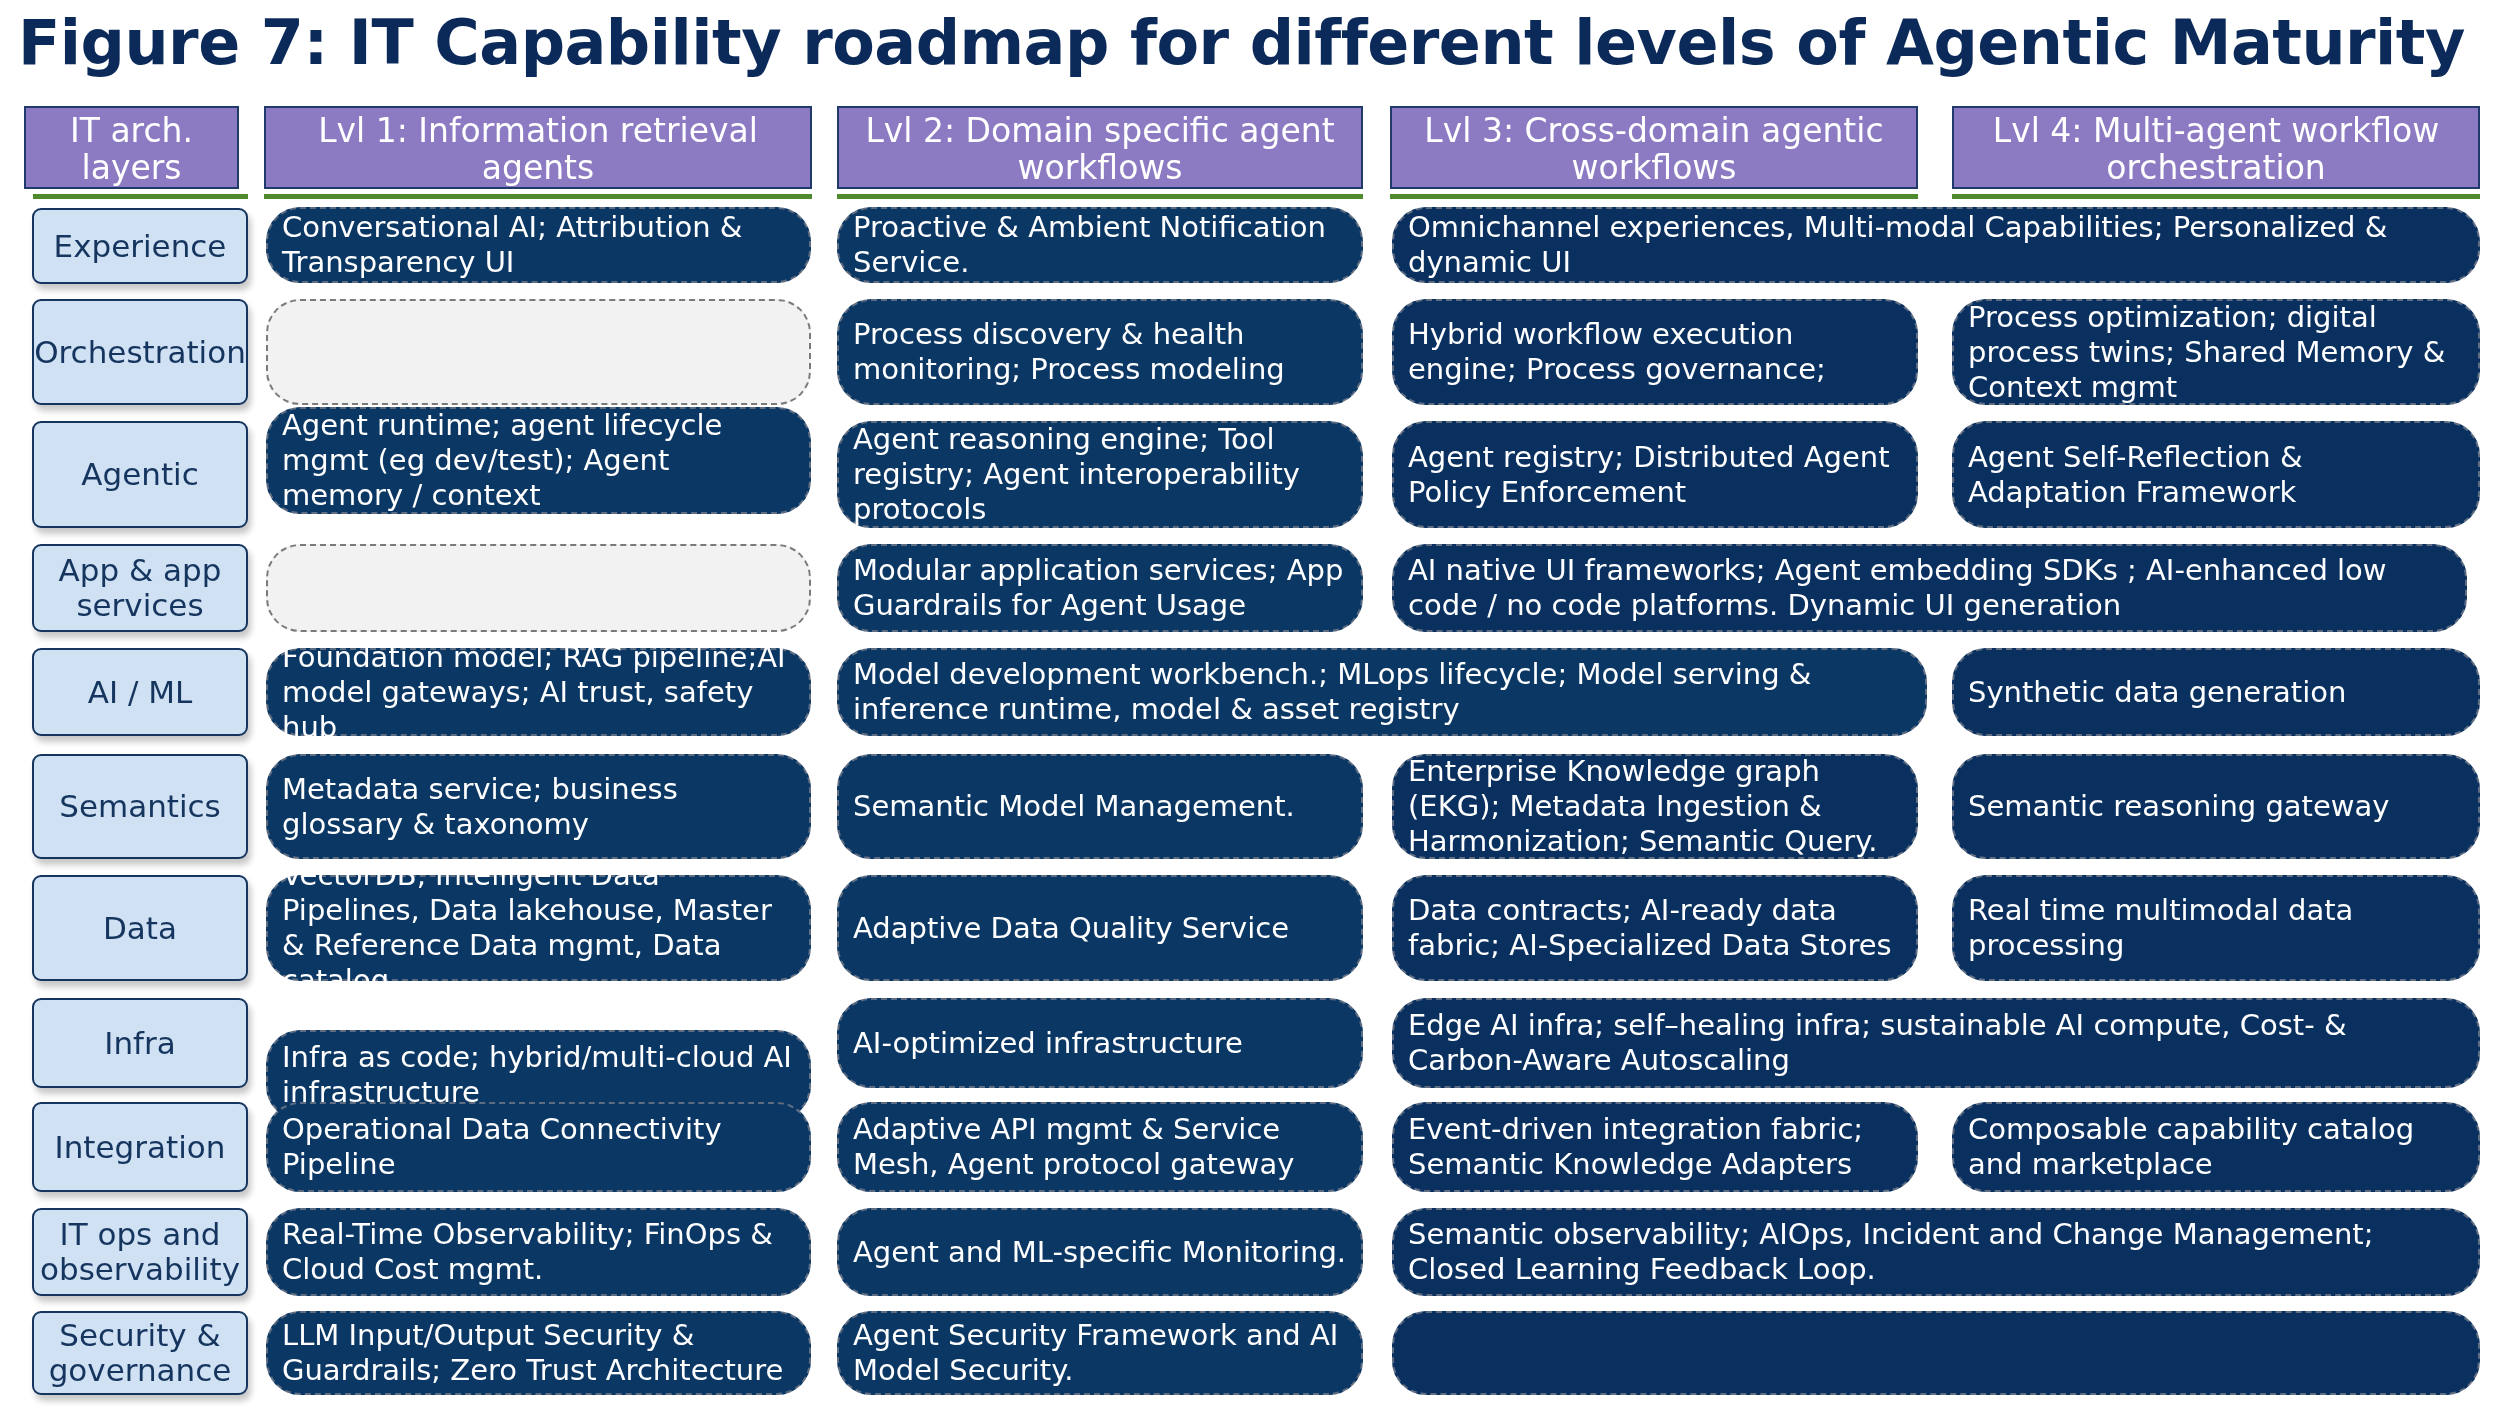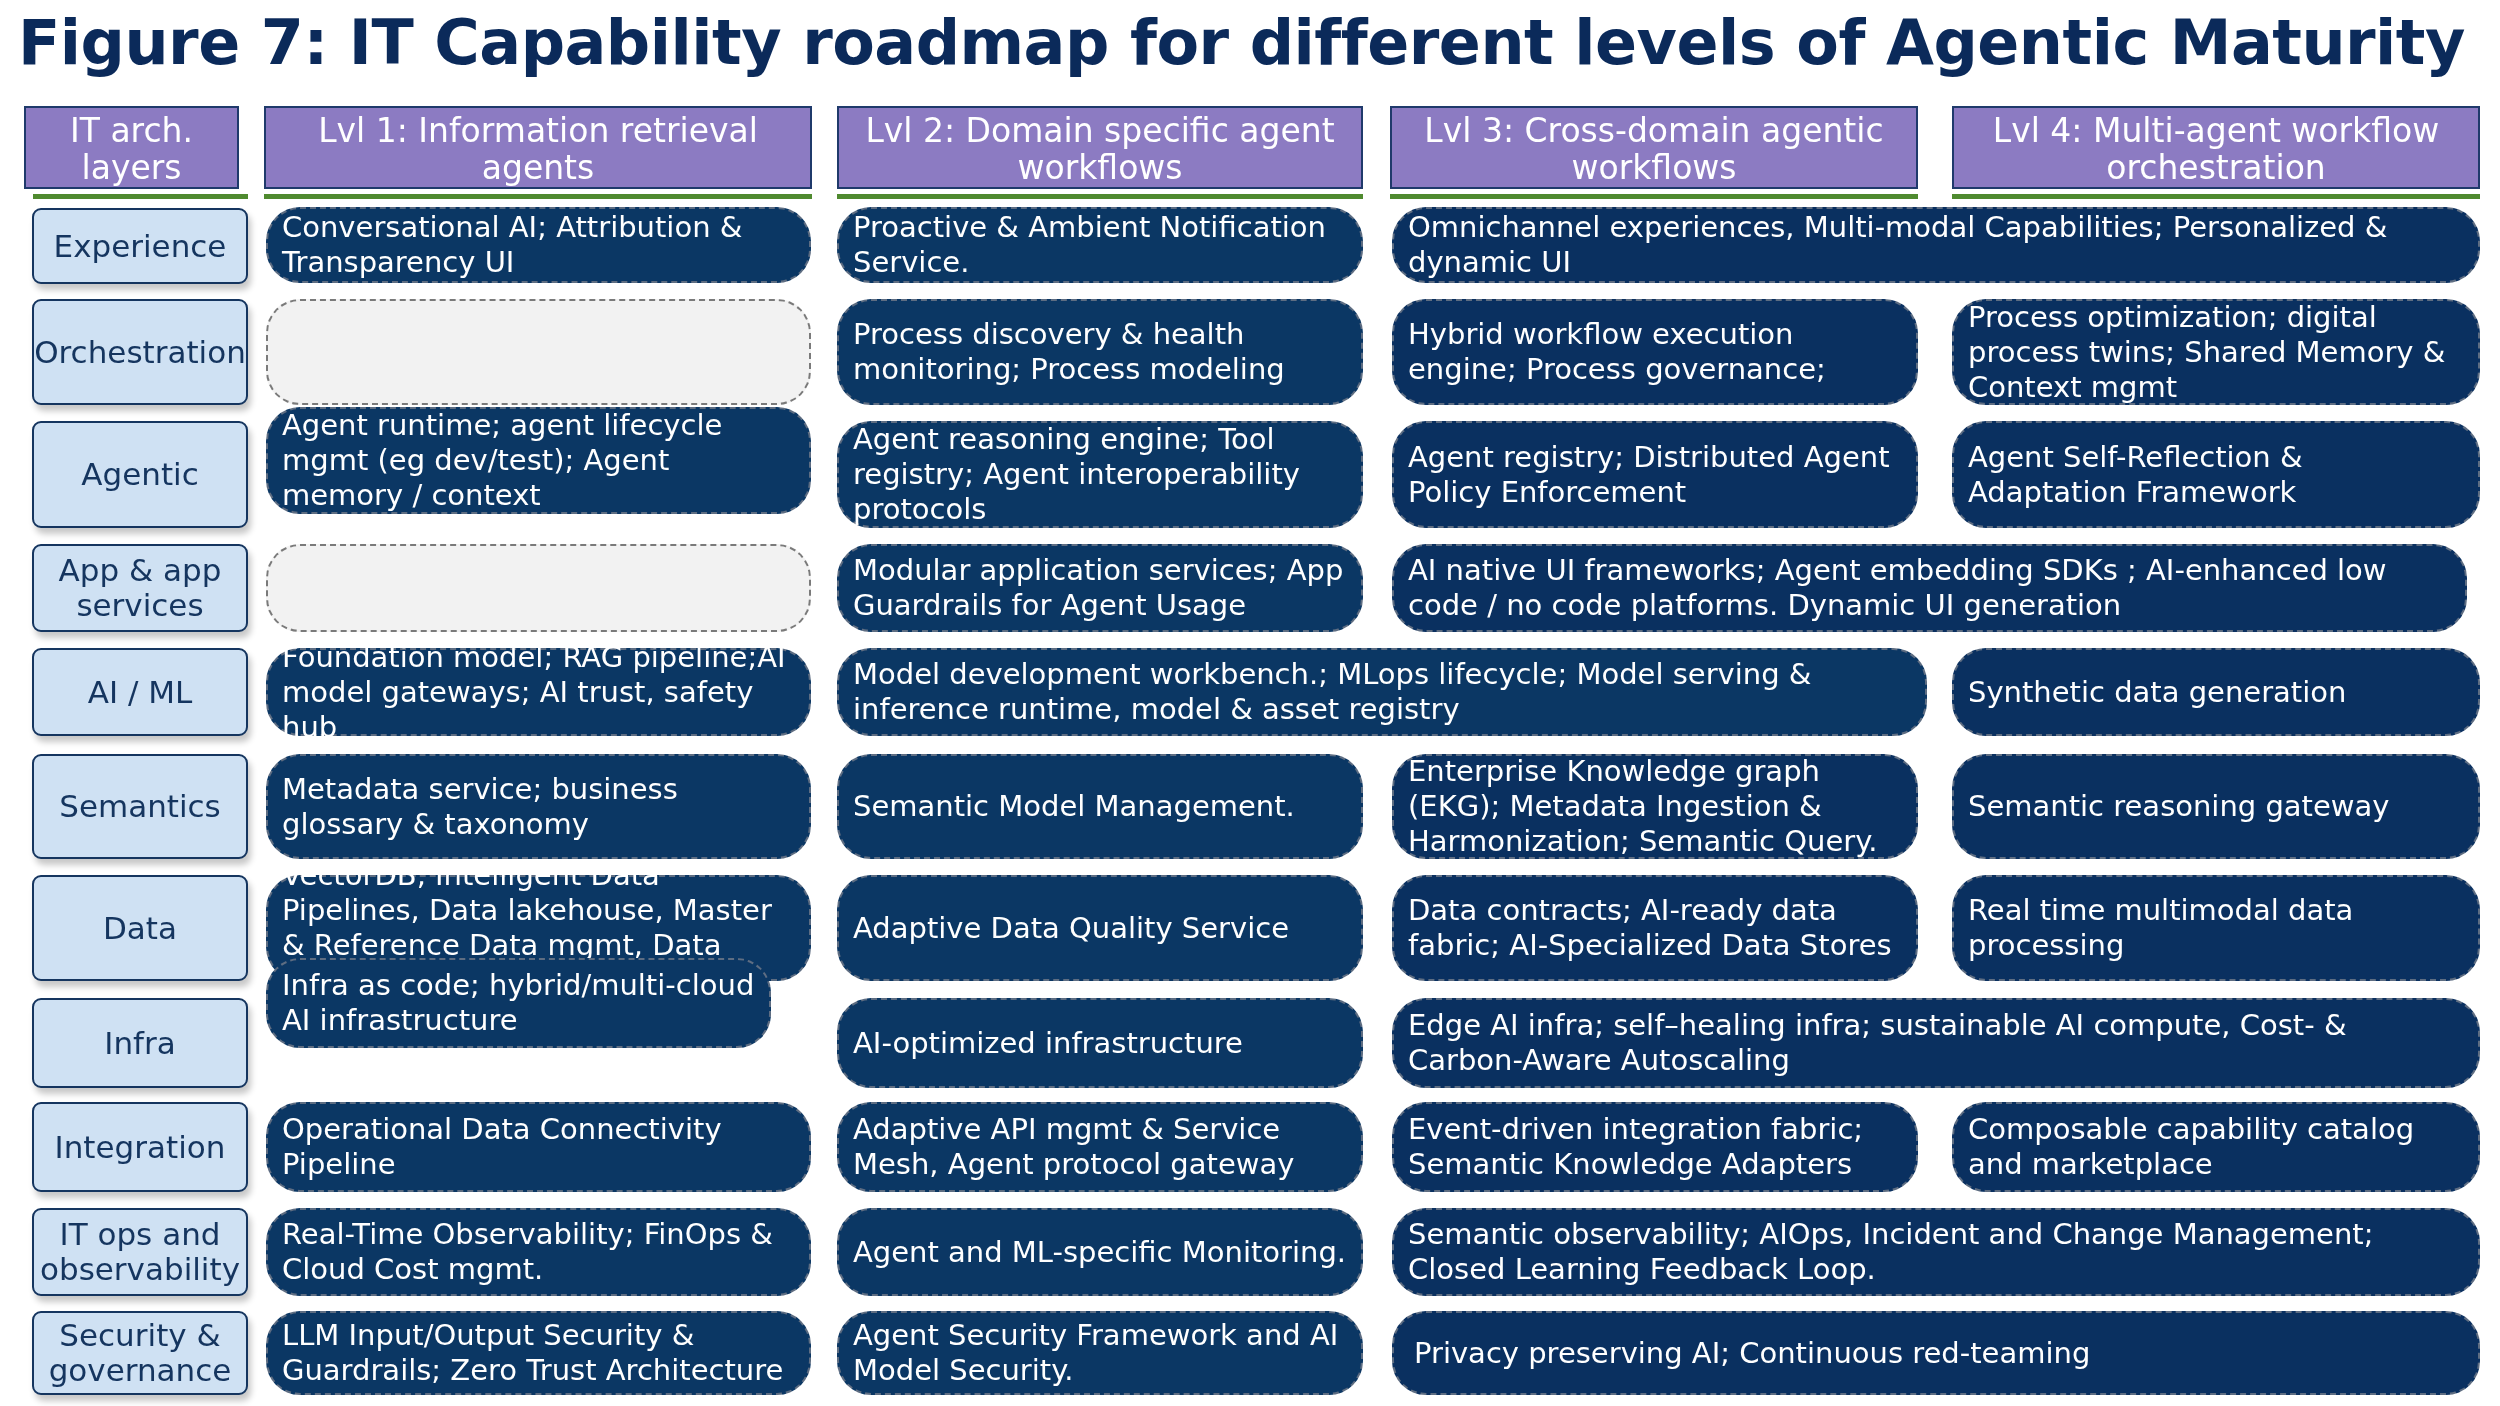--- a/index.html
+++ b/index.html
@@ -127,21 +127,21 @@
     <span class="txt">Adaptive Data Quality Service</span>
   </div>
 <div class="cell wide" style="left:1392px;top:875px;width:526px;height:106px;">
     <span class="txt">Data contracts; AI-ready data fabric; AI-Specialized Data Stores</span>
   </div>
 <div class="cell wide" style="left:1952px;top:875px;width:528px;height:106px;">
     <span class="txt">Real time multimodal data processing</span>
   </div>
 
 <div class="layer" style="left:32px;top:998px;width:216px;height:90px;">Infra</div>
-<div class="cell" style="left:266px;top:958px;width:505px;height:90px;">
+<div class="cell" style="left:266px;top:1030px;width:545px;height:90px;">
     <span class="txt">Infra as code; hybrid/multi-cloud AI infrastructure</span>
   </div>
 <div class="cell" style="left:837px;top:998px;width:526px;height:90px;">
     <span class="txt">AI-optimized infrastructure</span>
   </div>
 <div class="cell wide" style="left:1392px;top:998px;width:1088px;height:90px;">
     <span class="txt">Edge AI infra; self–healing infra; sustainable AI compute, Cost- &amp; Carbon-Aware Autoscaling</span>
   </div>
 
 <div class="layer" style="left:32px;top:1102px;width:216px;height:90px;">Integration</div>
@@ -171,15 +171,14 @@
 
 <div class="layer" style="left:32px;top:1311px;width:216px;height:84px;">Security &amp; governance</div>
 <div class="cell" style="left:266px;top:1311px;width:545px;height:84px;">
     <span class="txt">LLM Input/Output Security &amp; Guardrails; Zero Trust Architecture</span>
   </div>
 <div class="cell" style="left:837px;top:1311px;width:526px;height:84px;">
     <span class="txt">Agent Security Framework and AI Model Security.</span>
   </div>
 <div class="cell wide" style="left:1392px;top:1311px;width:1088px;height:84px;">
   <span class="txt">
-    <span style="display:block;padding-left:6px;">Privacy preserving AI; Continuous red-teaming</span>
   </span>
 </div>
 
 </body></html>

